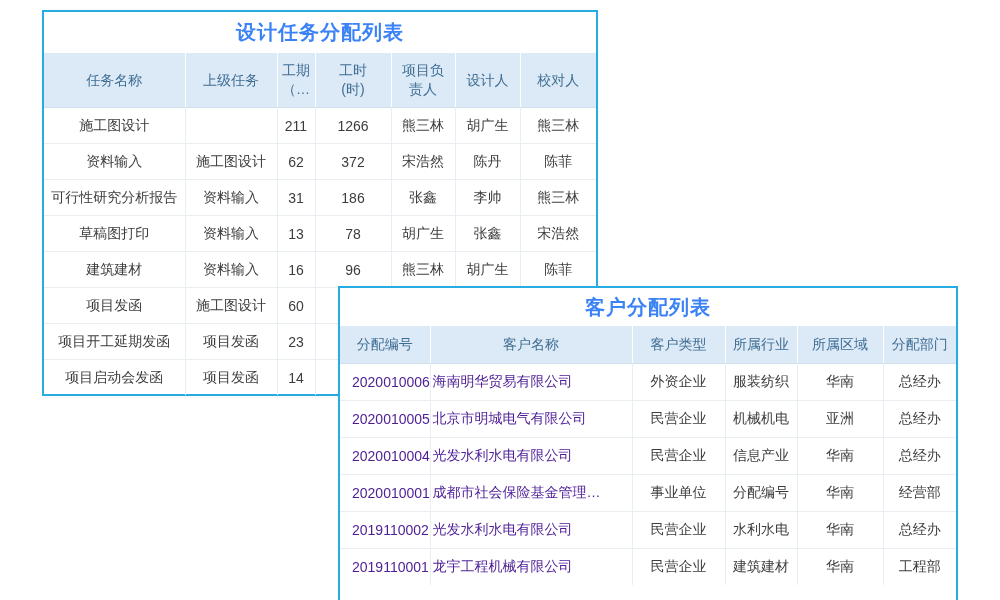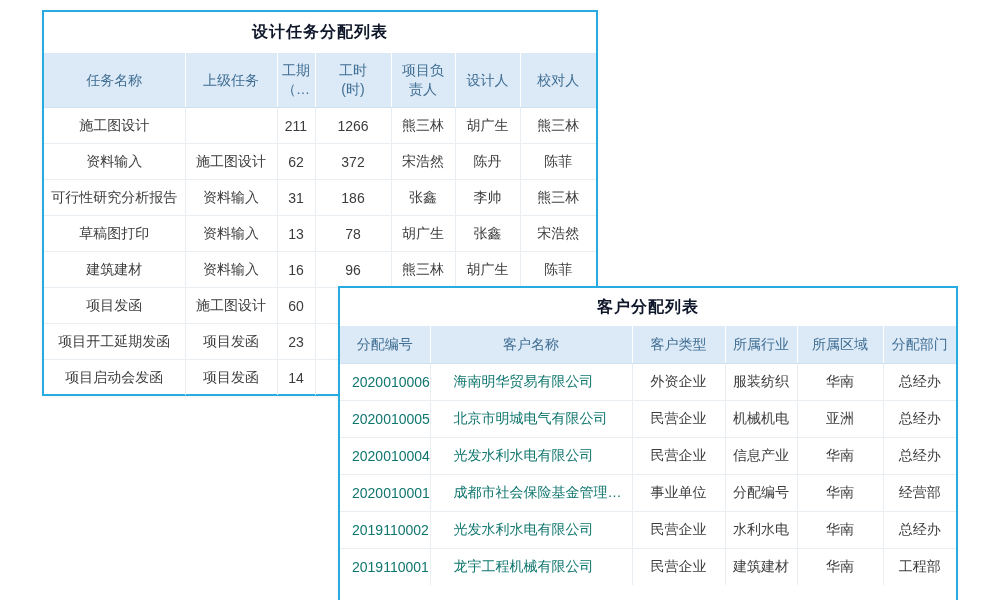--- a/index.html
+++ b/index.html
@@ -2,21 +2,21 @@
 <html><head>
 <meta charset="utf-8">
 <style>
   html,body{margin:0;padding:0;background:#ffffff;width:1000px;height:600px;overflow:hidden;
     font-family:"Liberation Sans","DejaVu Sans",sans-serif;}
   .stage{position:relative;width:1000px;height:600px;background:#ffffff;}
 
   .card{position:absolute;background:#ffffff;border:2px solid #27ace2;box-sizing:border-box;
     box-shadow:0 1px 4px rgba(0,0,0,0.05);}
   .card-title{display:flex;align-items:center;justify-content:center;
-    font-size:16px;font-weight:bold;color:#0f172a;letter-spacing:1px;background:#ffffff;}
+    font-size:20px;font-weight:bold;color:#3b82f6;letter-spacing:1px;background:#ffffff;}
 
   table.grid{border-collapse:collapse;table-layout:fixed;width:100%;}
   table.grid th{background:#dce9f7;color:#3f6e93;font-size:14px;font-weight:normal;
     text-align:center;vertical-align:middle;padding:0 2px;white-space:pre-line;line-height:19px;
     border-left:1px solid #ffffff;border-bottom:1px solid #cfe0ef;}
   table.grid th:first-child{border-left:none;margin-left:36px;}
   table.grid td{font-size:14px;color:#3c3c3c;text-align:center;vertical-align:middle;
     padding:0 3px;border-left:1px solid #e9eef3;border-bottom:1px solid #e9eef3;
     overflow:hidden;white-space:nowrap;}
   table.grid td:first-child{border-left:none;}
@@ -26,23 +26,23 @@
   .task-card{left:42px;top:10px;width:556px;height:386px;z-index:1;}
   .task-card .card-title{height:41px;}
   .task-grid th{height:54px;}
   .task-grid td{height:35px;}
 
   
   .customer-card{left:338px;top:286px;width:620px;height:388px;z-index:2;}
   .customer-card .card-title{height:38px;}
   .customer-grid th{height:37px;}
   .customer-grid td{height:36px;}
-  .customer-grid td.link-cell{color:#0f766e;text-align:left;cursor:pointer;}
+  .customer-grid td.link-cell{color:#4c1d95;text-align:left;cursor:pointer;}
   .customer-grid td.id-cell{padding-left:12px;}
-  .customer-grid td.name-cell{padding-left:23px;}
+  .customer-grid td.name-cell{padding-left:2px;}
 </style>
 </head>
 <body>
 
 <div class="stage">
 
   <section class="card task-card">
     <div class="card-title">设计任务分配列表</div>
     <table class="grid task-grid">
       <colgroup>

